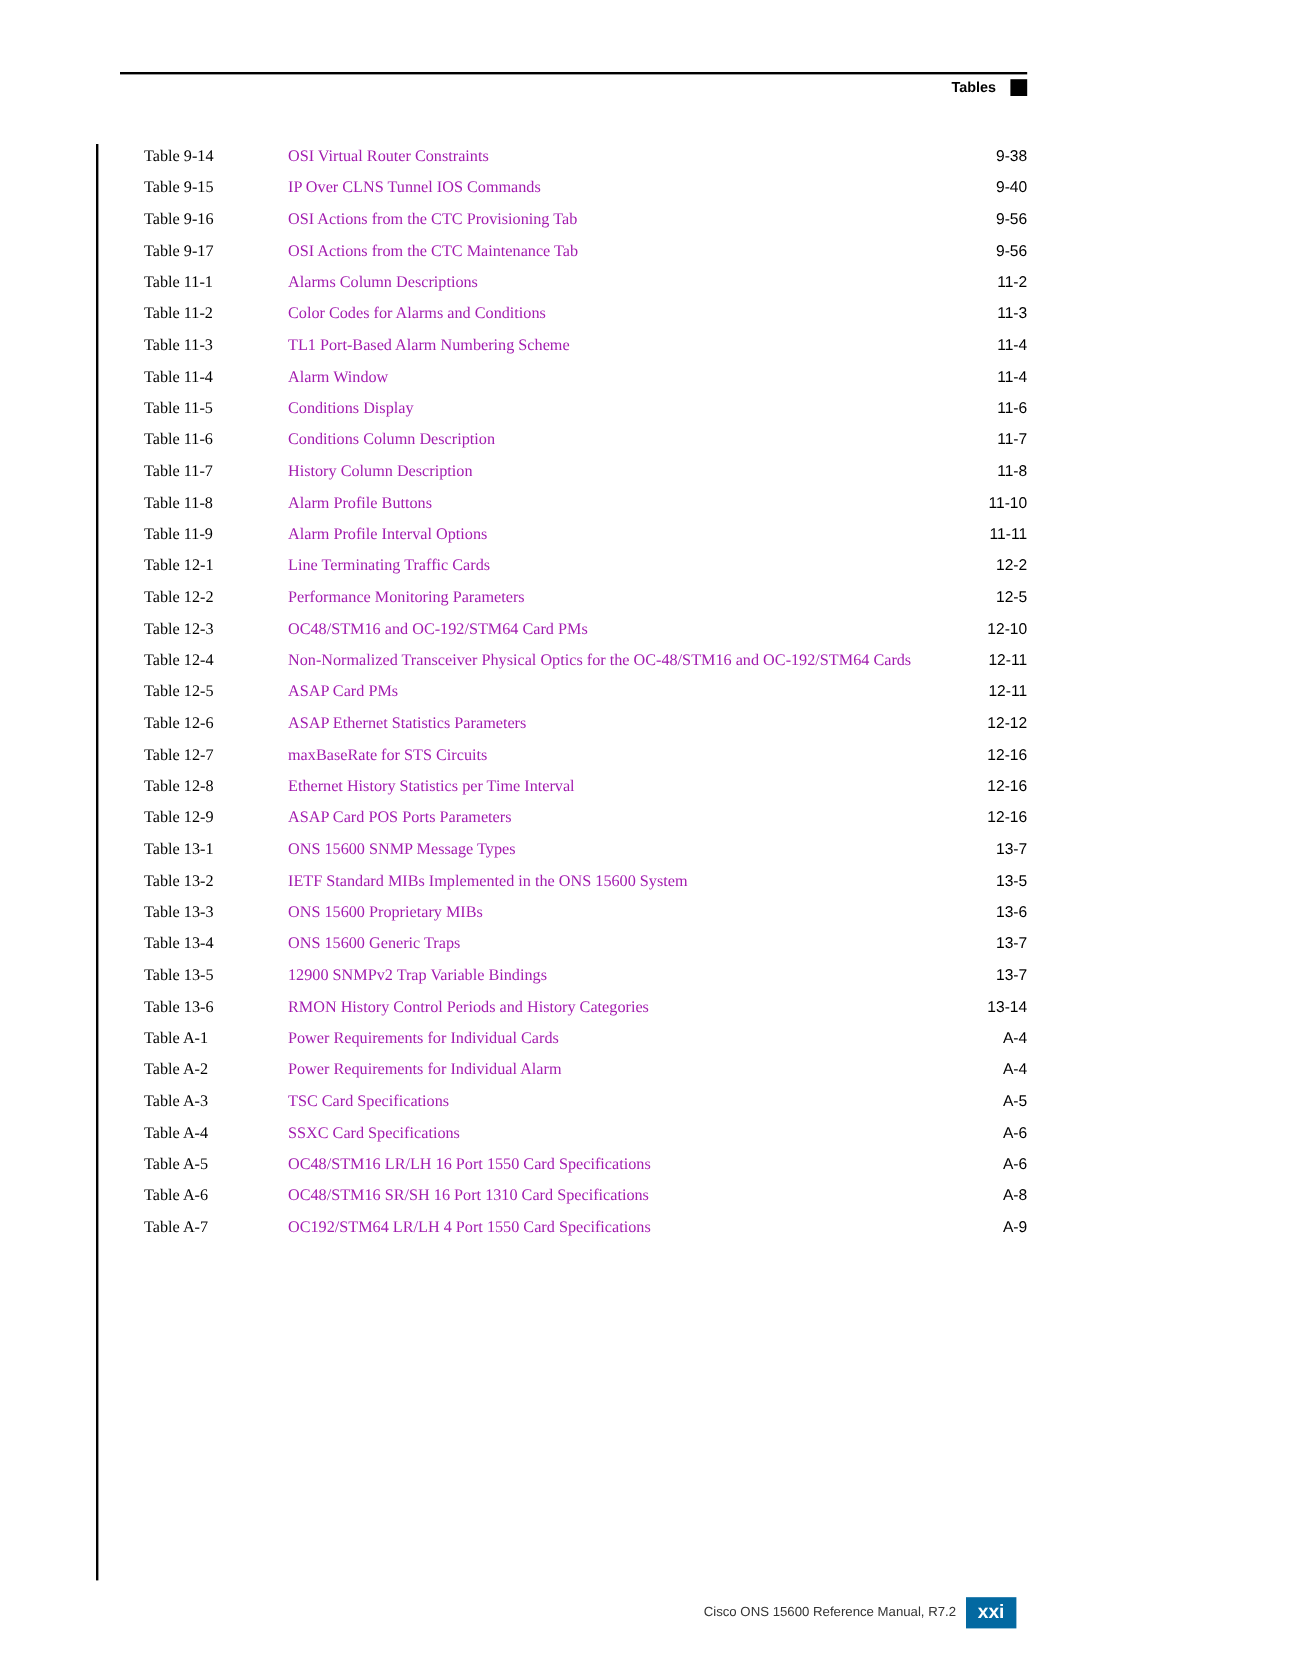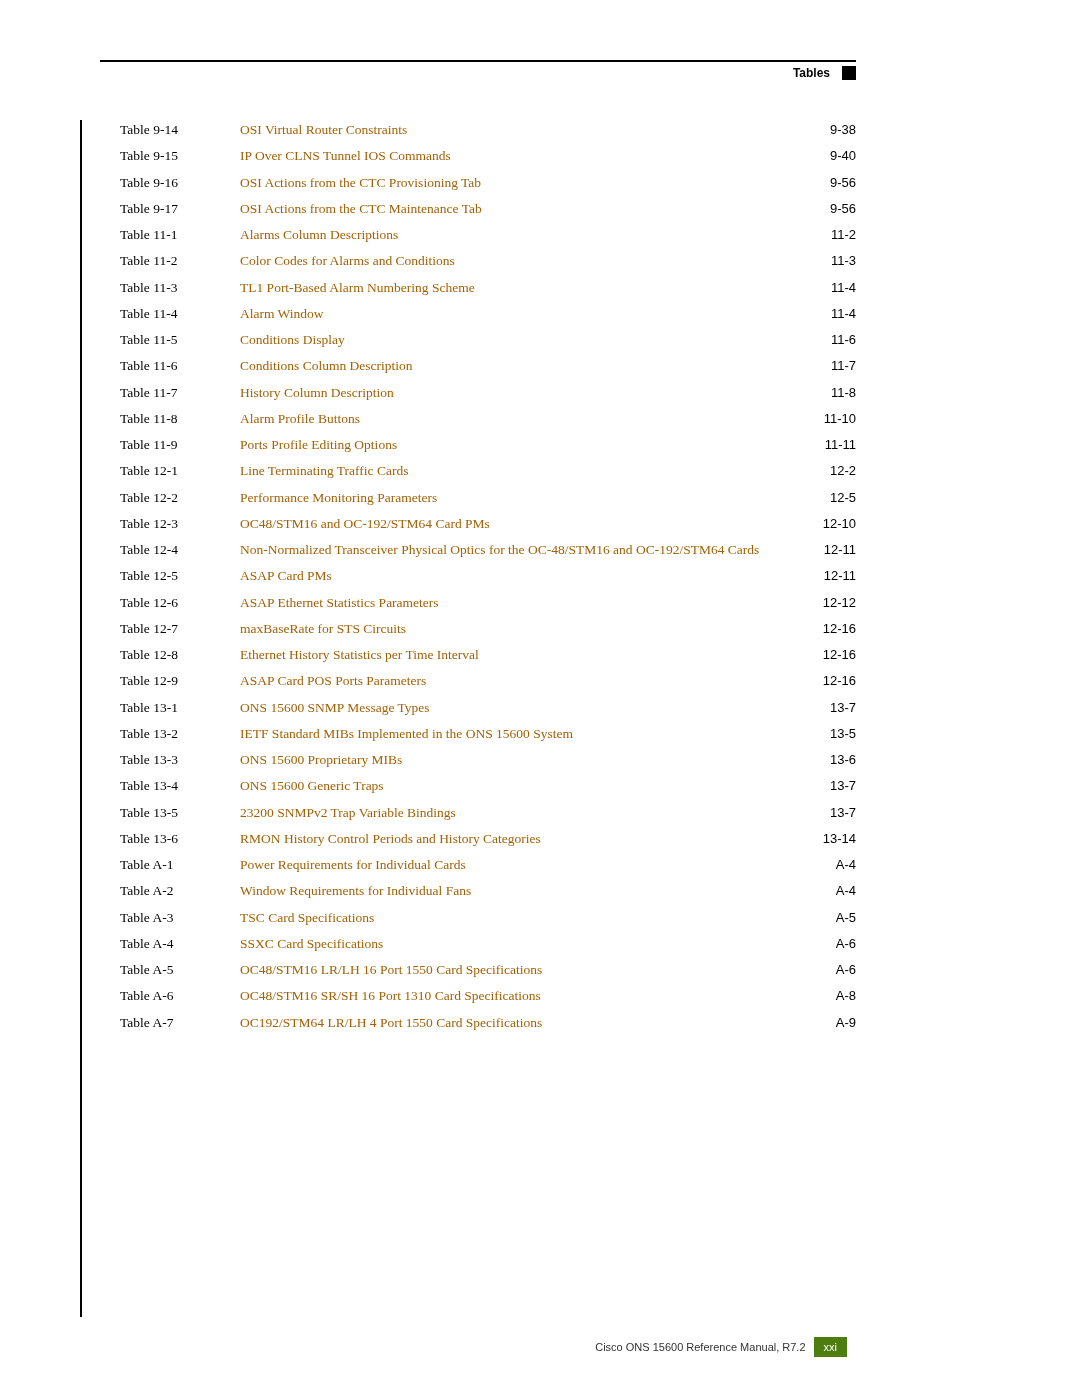--- a/index.html
+++ b/index.html
@@ -54,21 +54,21 @@
       margin-bottom: 6px;
       font-size: 13.5px;
       line-height: 1.5;
     }
     .table-num {
       color: #000;
       min-width: 120px;
       flex-shrink: 0;
     }
     .table-link {
-      color: #a16207;
+      color: #a21caf;
       text-decoration: none;
       flex: 1;
     }
     .table-page {
       color: #000;
       font-weight: normal;
       margin-left: 6px;
       white-space: nowrap;
       font-family: Arial, sans-serif;
       font-size: 13px;
@@ -93,24 +93,24 @@
       align-items: center;
       gap: 0;
     }
     .bottom-title {
       font-size: 11px;
       color: #333;
       font-family: Arial, sans-serif;
       margin-right: 8px;
     }
     .page-box {
-      background: #4d7c0f;
+      background: #0369a1;
       color: #fff;
-      font-size: 11px;
-      font-weight: normal;
+      font-size: 16px;
+      font-weight: bold;
       font-family: Arial, sans-serif;
       padding: 4px 10px;
     }
   </style>
 </head>
 <body>
 
 <div class="page">
 
   <div class="top-bar">
@@ -177,21 +177,21 @@
         <a class="table-link" href="#">History Column Description</a>
         <span class="table-page">11-8</span>
       </div>
       <div class="table-row">
         <span class="table-num">Table 11-8</span>
         <a class="table-link" href="#">Alarm Profile Buttons</a>
         <span class="table-page">11-10</span>
       </div>
       <div class="table-row">
         <span class="table-num">Table 11-9</span>
-        <a class="table-link" href="#">Ports Profile Editing Options</a>
+        <a class="table-link" href="#">Alarm Profile Interval Options</a>
         <span class="table-page">11-11</span>
       </div>
       <div class="table-row">
         <span class="table-num">Table 12-1</span>
         <a class="table-link" href="#">Line Terminating Traffic Cards</a>
         <span class="table-page">12-2</span>
       </div>
       <div class="table-row">
         <span class="table-num">Table 12-2</span>
         <a class="table-link" href="#">Performance Monitoring Parameters</a>
@@ -247,36 +247,36 @@
         <a class="table-link" href="#">ONS 15600 Proprietary MIBs</a>
         <span class="table-page">13-6</span>
       </div>
       <div class="table-row">
         <span class="table-num">Table 13-4</span>
         <a class="table-link" href="#">ONS 15600 Generic Traps</a>
         <span class="table-page">13-7</span>
       </div>
       <div class="table-row">
         <span class="table-num">Table 13-5</span>
-        <a class="table-link" href="#">23200 SNMPv2 Trap Variable Bindings</a>
+        <a class="table-link" href="#">12900 SNMPv2 Trap Variable Bindings</a>
         <span class="table-page">13-7</span>
       </div>
       <div class="table-row">
         <span class="table-num">Table 13-6</span>
         <a class="table-link" href="#">RMON History Control Periods and History Categories</a>
         <span class="table-page">13-14</span>
       </div>
       <div class="table-row">
         <span class="table-num">Table A-1</span>
         <a class="table-link" href="#">Power Requirements for Individual Cards</a>
         <span class="table-page">A-4</span>
       </div>
       <div class="table-row">
         <span class="table-num">Table A-2</span>
-        <a class="table-link" href="#">Window Requirements for Individual Fans</a>
+        <a class="table-link" href="#">Power Requirements for Individual Alarm</a>
         <span class="table-page">A-4</span>
       </div>
       <div class="table-row">
         <span class="table-num">Table A-3</span>
         <a class="table-link" href="#">TSC Card Specifications</a>
         <span class="table-page">A-5</span>
       </div>
       <div class="table-row">
         <span class="table-num">Table A-4</span>
         <a class="table-link" href="#">SSXC Card Specifications</a>

